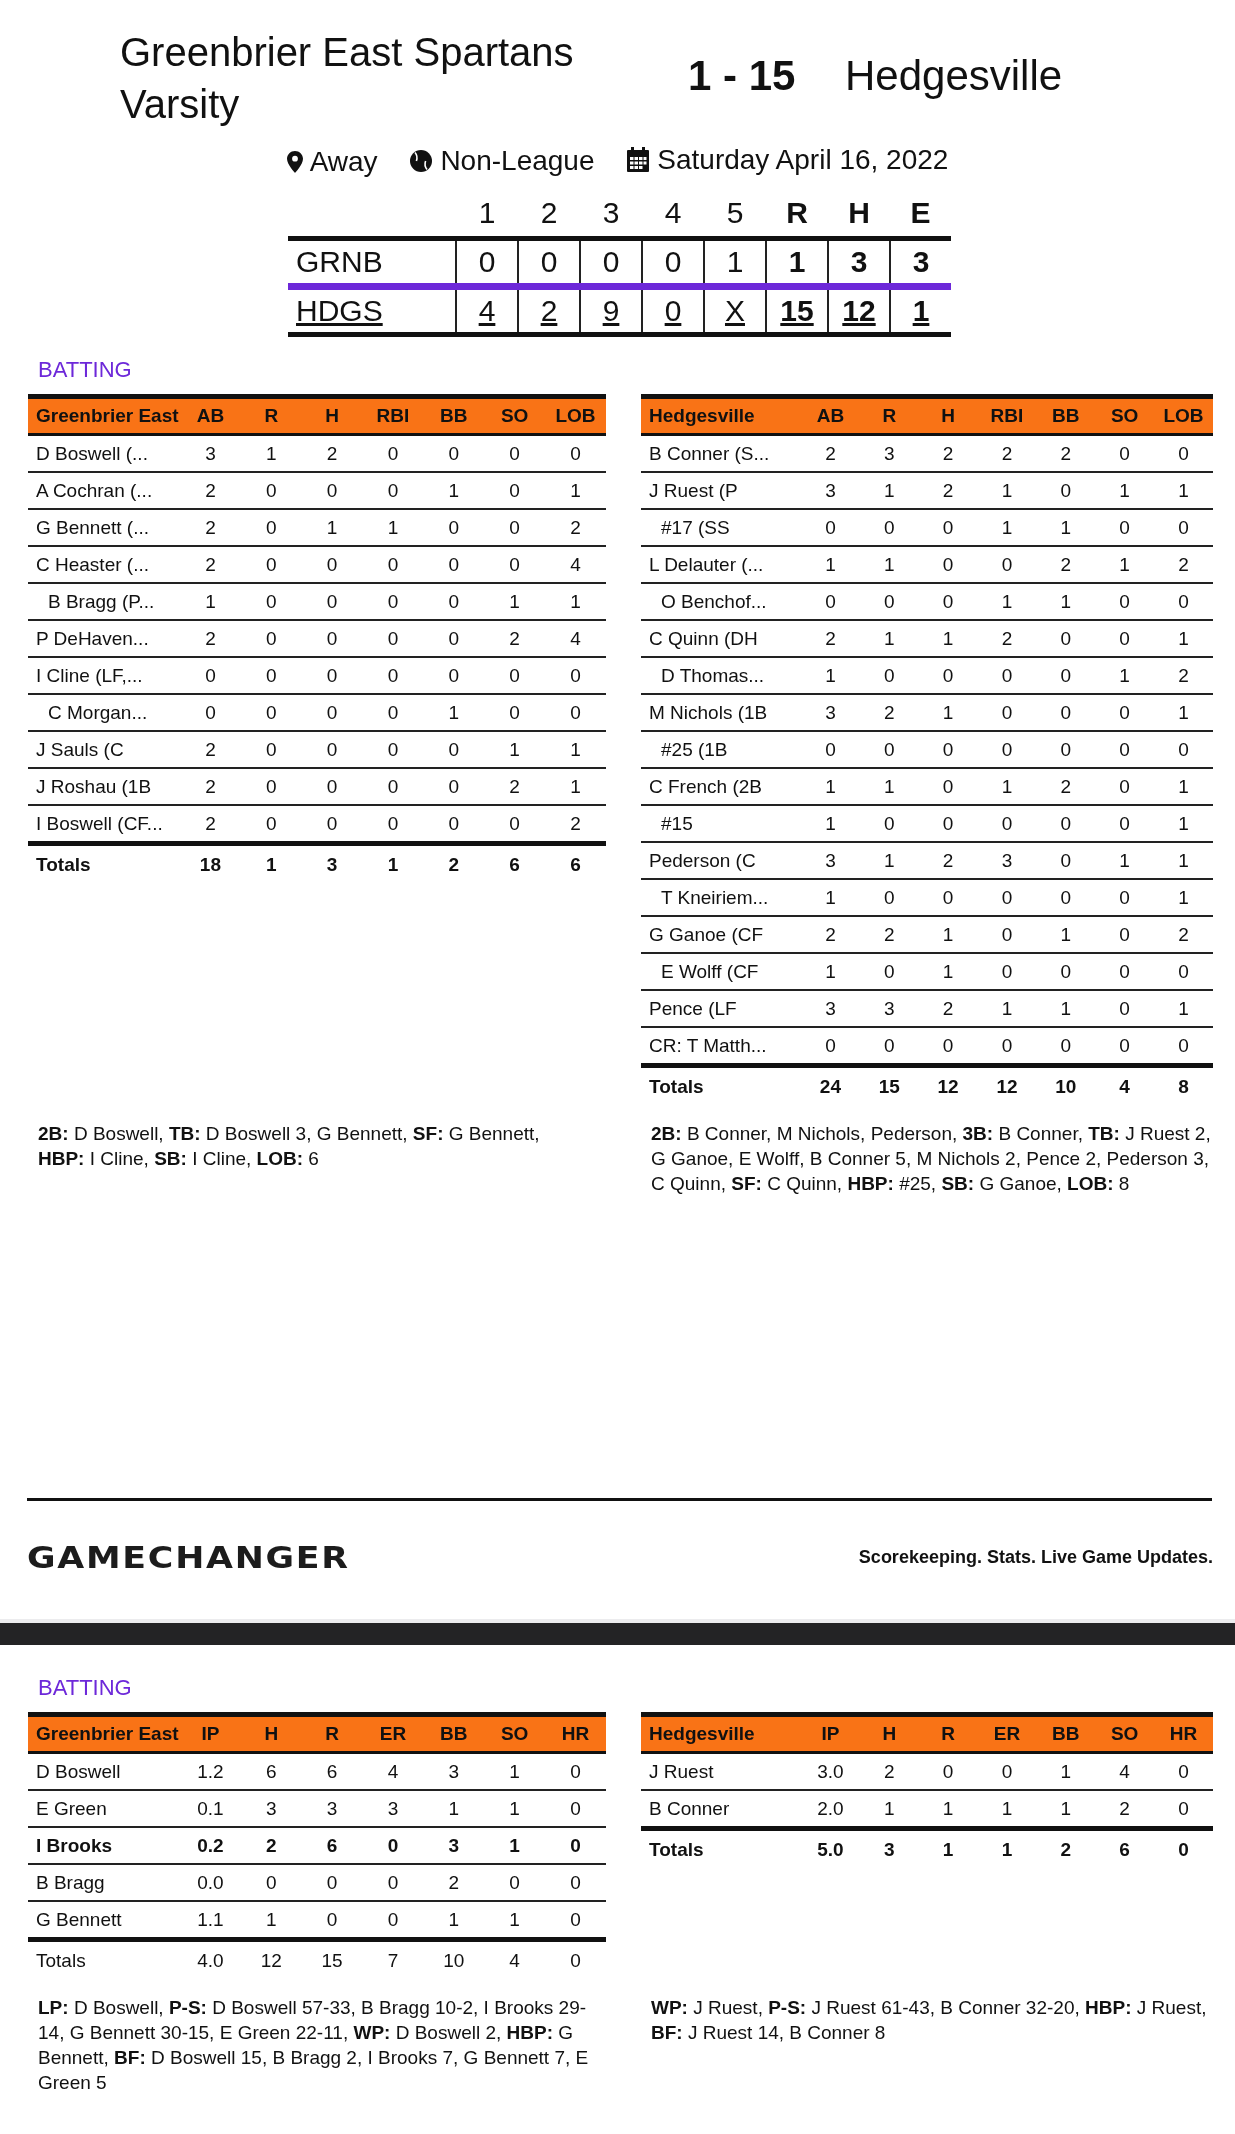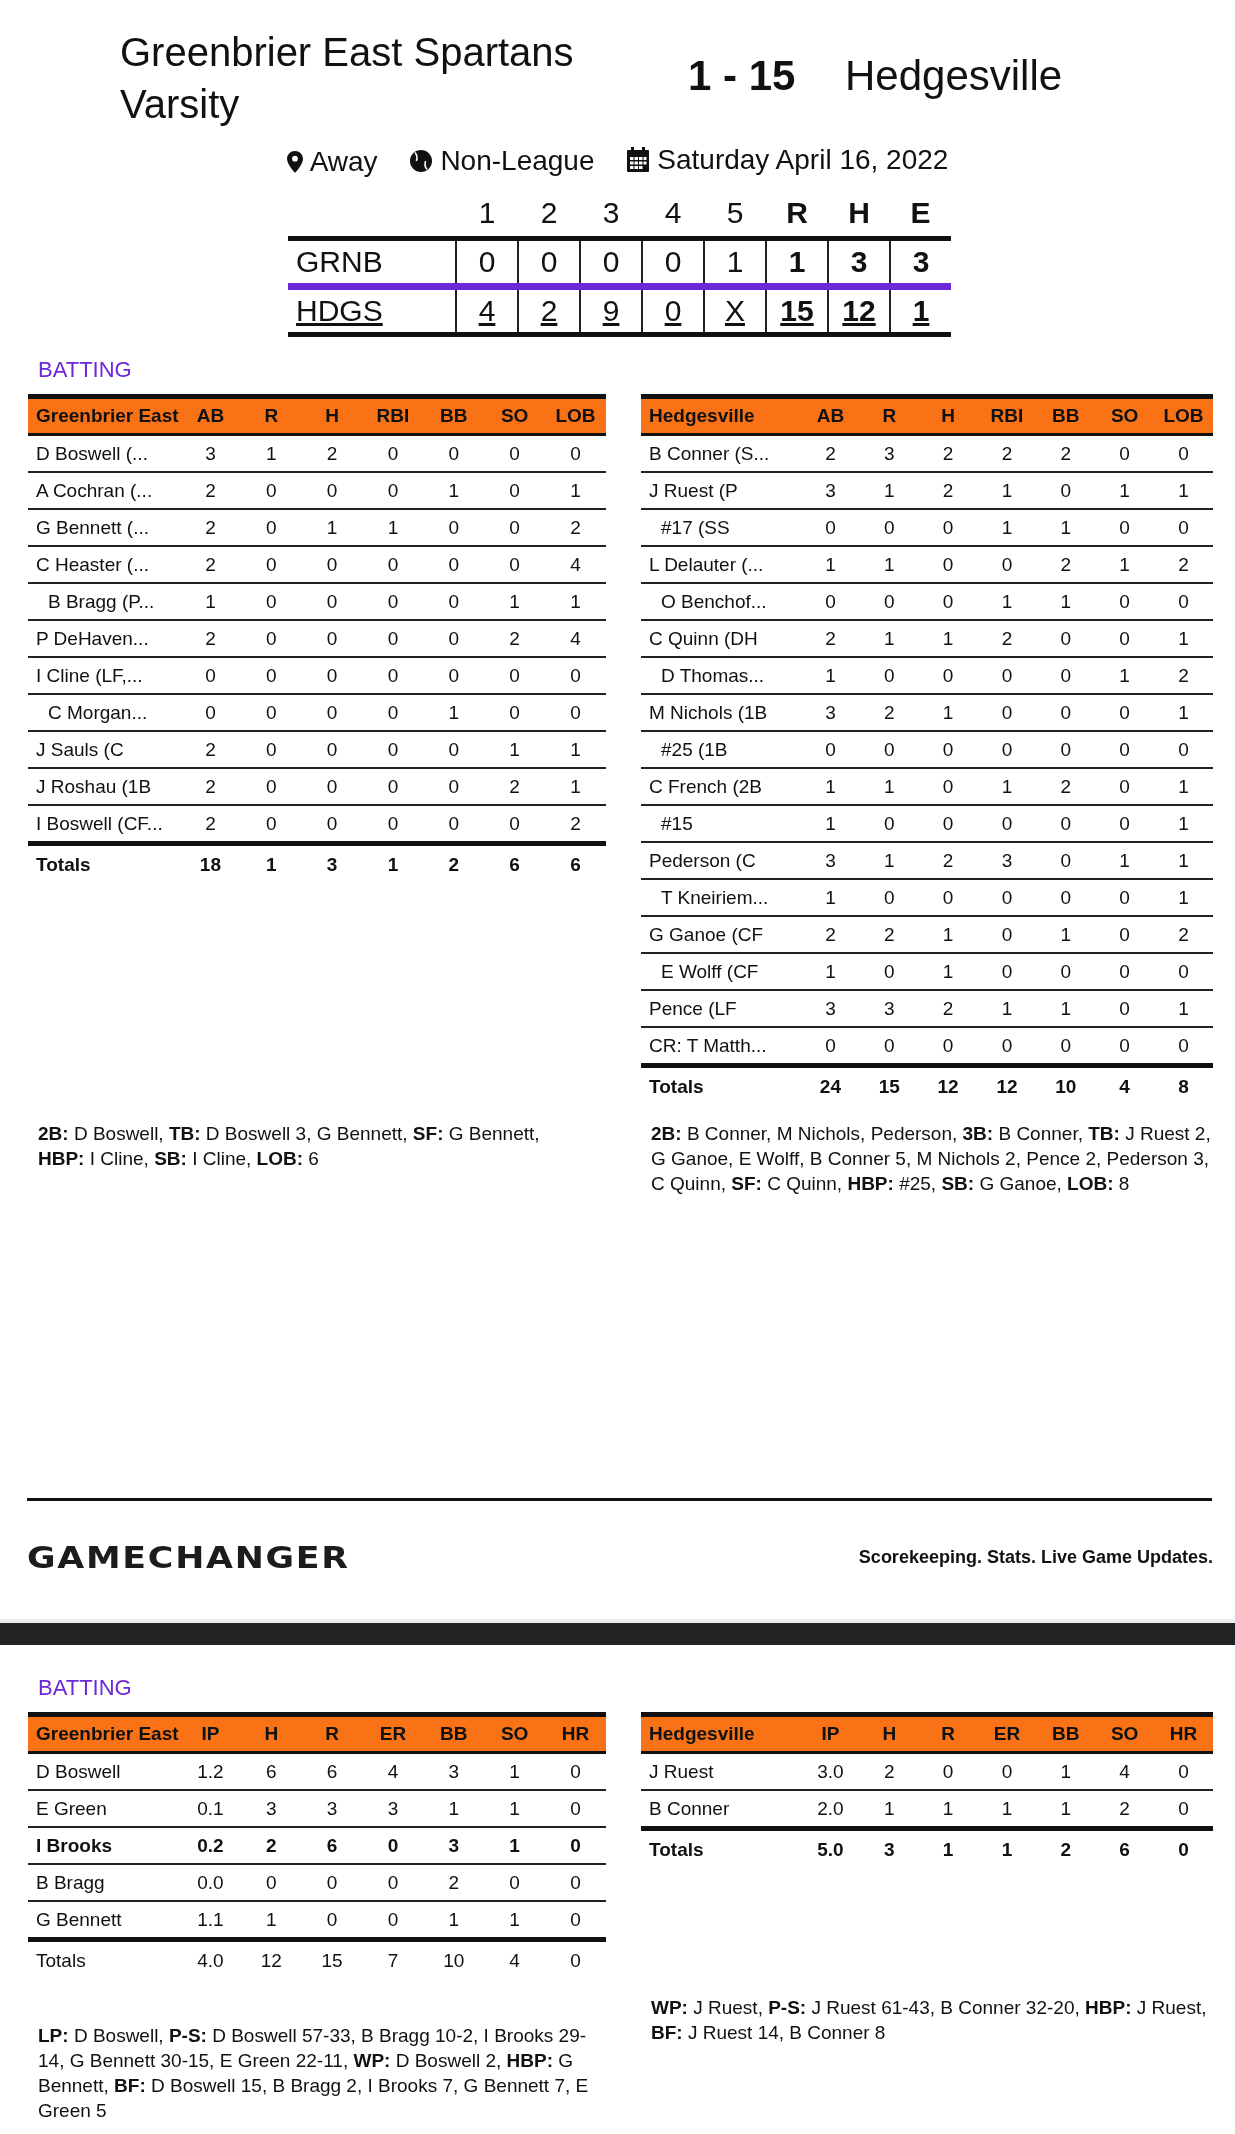--- a/index.html
+++ b/index.html
@@ -636,14 +636,14 @@
         <td>3</td>
         <td>1</td>
         <td>1</td>
         <td>2</td>
         <td>6</td>
         <td>0</td>
       </tr>
     </tbody>
   </table>
 
-<div id="pit-away-notes" class="abs notes" style="left:38px; top:1995px; width:570px;margin-top:28px;"><b>LP:</b><span> D Boswell, </span><b>P-S:</b><span> D Boswell 57-33, B Bragg 10-2, I Brooks 29-14, G Bennett 30-15, E Green 22-11, </span><b>WP:</b><span> D Boswell 2, </span><b>HBP:</b><span> G Bennett, </span><b>BF:</b><span> D Boswell 15, B Bragg 2, I Brooks 7, G Bennett 7, E Green 5</span></div>
+<div id="pit-away-notes" class="abs notes" style="left:38px; top:1995px; width:570px;"><b>LP:</b><span> D Boswell, </span><b>P-S:</b><span> D Boswell 57-33, B Bragg 10-2, I Brooks 29-14, G Bennett 30-15, E Green 22-11, </span><b>WP:</b><span> D Boswell 2, </span><b>HBP:</b><span> G Bennett, </span><b>BF:</b><span> D Boswell 15, B Bragg 2, I Brooks 7, G Bennett 7, E Green 5</span></div>
 <div id="pit-home-notes" class="abs notes" style="left:651px; top:1995px; width:560px;"><b>WP:</b><span> J Ruest, </span><b>P-S:</b><span> J Ruest 61-43, B Conner 32-20, </span><b>HBP:</b><span> J Ruest, </span><b>BF:</b><span> J Ruest 14, B Conner 8</span></div>
 
 </body></html>

